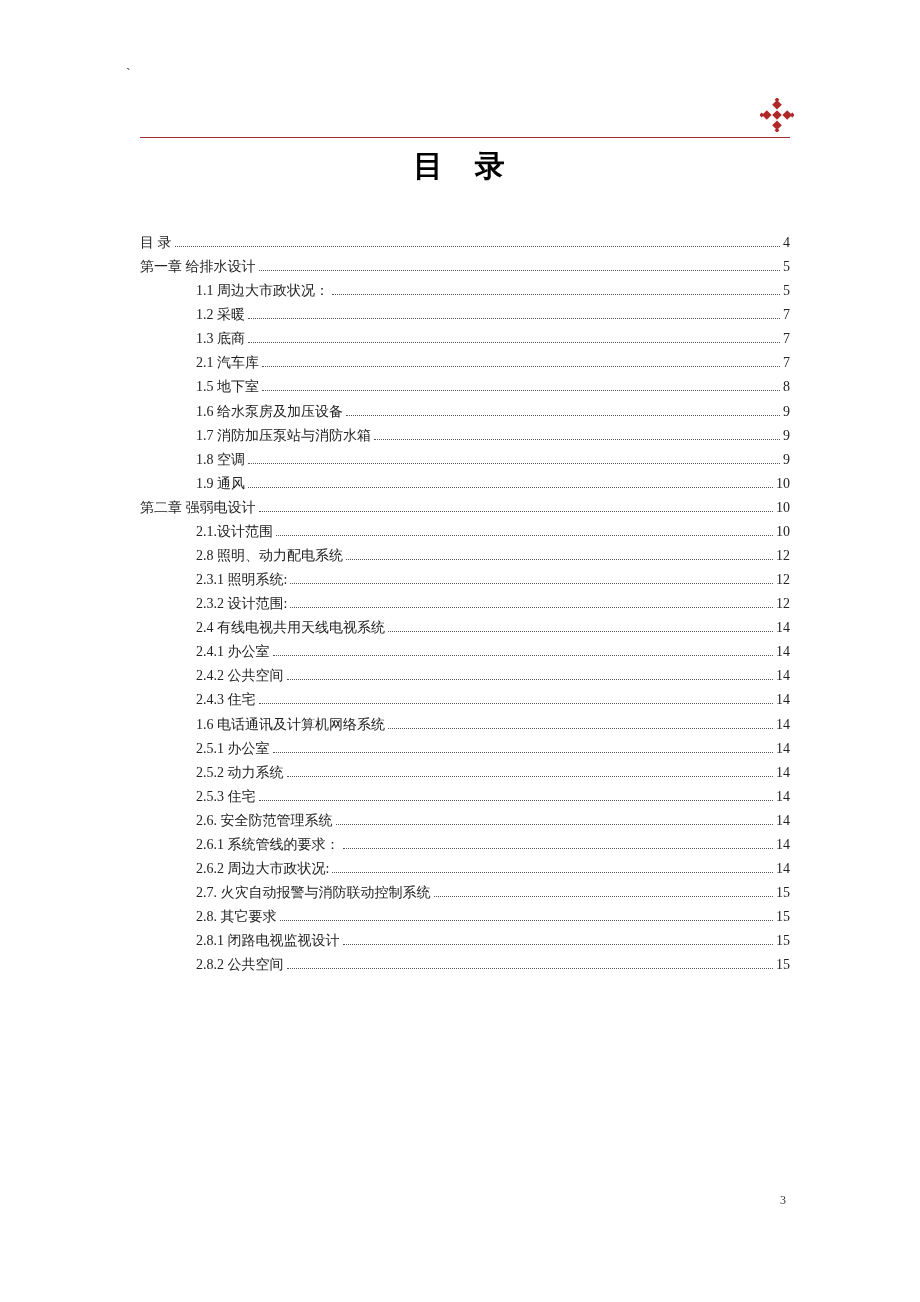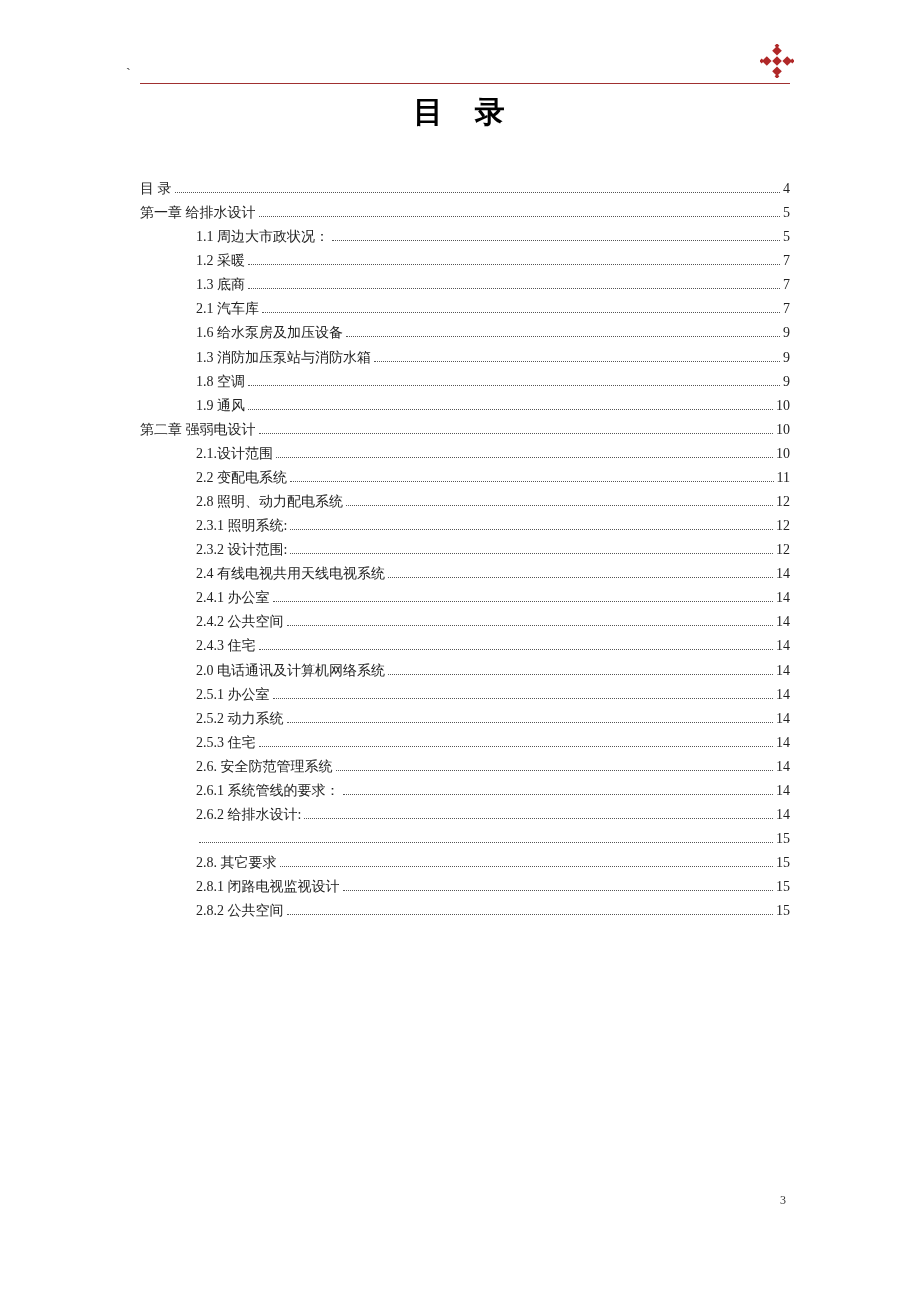--- a/index.html
+++ b/index.html
@@ -4,21 +4,21 @@
   <style>
     * { margin: 0; padding: 0; box-sizing: border-box; }
     body {
       width: 920px;
       height: 1302px;
       background: #fff;
       font-family: "SimSun", "宋体", serif;
       position: relative;
     }
     .page {
-      padding: 48px 130px 60px 140px;
+      padding: 102px 130px 60px 140px;
     }
     .header-line {
       border-bottom: 1.5px solid #a03030;
       margin-bottom: 8px;
       position: relative;
       height: 36px;
     }
     .logo {
       position: absolute;
       right: -4px;
@@ -125,26 +125,31 @@
         <span class="toc-label">1.3 底商</span>
         <span class="toc-dots"></span>
         <span class="toc-page">7</span>
       </div>
       <div class="toc-row level-1">
         <span class="toc-label">2.1 汽车库</span>
         <span class="toc-dots"></span>
         <span class="toc-page">7</span>
       </div>
       <div class="toc-row level-1">
+        <span class="toc-label">1.5 地下室</span>
+        <span class="toc-dots"></span>
+        <span class="toc-page">8</span>
+      </div>
+      <div class="toc-row level-1">
         <span class="toc-label">1.6 给水泵房及加压设备</span>
         <span class="toc-dots"></span>
         <span class="toc-page">9</span>
       </div>
       <div class="toc-row level-1">
-        <span class="toc-label">1.3 消防加压泵站与消防水箱</span>
+        <span class="toc-label">1.7 消防加压泵站与消防水箱</span>
         <span class="toc-dots"></span>
         <span class="toc-page">9</span>
       </div>
       <div class="toc-row level-1">
         <span class="toc-label">1.8 空调</span>
         <span class="toc-dots"></span>
         <span class="toc-page">9</span>
       </div>
       <div class="toc-row level-1">
         <span class="toc-label">1.9 通风</span>
@@ -155,25 +160,20 @@
         <span class="toc-label">第二章  强弱电设计</span>
         <span class="toc-dots"></span>
         <span class="toc-page">10</span>
       </div>
       <div class="toc-row level-1">
         <span class="toc-label">2.1.设计范围</span>
         <span class="toc-dots"></span>
         <span class="toc-page">10</span>
       </div>
       <div class="toc-row level-1">
-        <span class="toc-label">2.2  变配电系统</span>
-        <span class="toc-dots"></span>
-        <span class="toc-page">11</span>
-      </div>
-      <div class="toc-row level-1">
         <span class="toc-label">2.8  照明、动力配电系统</span>
         <span class="toc-dots"></span>
         <span class="toc-page">12</span>
       </div>
       <div class="toc-row level-1">
         <span class="toc-label">2.3.1 照明系统:</span>
         <span class="toc-dots"></span>
         <span class="toc-page">12</span>
       </div>
       <div class="toc-row level-1">
@@ -195,21 +195,21 @@
         <span class="toc-label">2.4.2 公共空间</span>
         <span class="toc-dots"></span>
         <span class="toc-page">14</span>
       </div>
       <div class="toc-row level-1">
         <span class="toc-label">2.4.3 住宅</span>
         <span class="toc-dots"></span>
         <span class="toc-page">14</span>
       </div>
       <div class="toc-row level-1">
-        <span class="toc-label">2.0    电话通讯及计算机网络系统</span>
+        <span class="toc-label">1.6    电话通讯及计算机网络系统</span>
         <span class="toc-dots"></span>
         <span class="toc-page">14</span>
       </div>
       <div class="toc-row level-1">
         <span class="toc-label">2.5.1 办公室</span>
         <span class="toc-dots"></span>
         <span class="toc-page">14</span>
       </div>
       <div class="toc-row level-1">
         <span class="toc-label">2.5.2 动力系统</span>
@@ -225,25 +225,26 @@
         <span class="toc-label">2.6.  安全防范管理系统</span>
         <span class="toc-dots"></span>
         <span class="toc-page">14</span>
       </div>
       <div class="toc-row level-1">
         <span class="toc-label">2.6.1 系统管线的要求：</span>
         <span class="toc-dots"></span>
         <span class="toc-page">14</span>
       </div>
       <div class="toc-row level-1">
-        <span class="toc-label">2.6.2 给排水设计:</span>
-        <span class="toc-dots"></span>
-        <span class="toc-page">14</span>
-      </div>
-      <div class="toc-row level-1">
+        <span class="toc-label">2.6.2 周边大市政状况:</span>
+        <span class="toc-dots"></span>
+        <span class="toc-page">14</span>
+      </div>
+      <div class="toc-row level-1">
+        <span class="toc-label">2.7.  火灾自动报警与消防联动控制系统</span>
         <span class="toc-dots"></span>
         <span class="toc-page">15</span>
       </div>
       <div class="toc-row level-1">
         <span class="toc-label">2.8.  其它要求</span>
         <span class="toc-dots"></span>
         <span class="toc-page">15</span>
       </div>
       <div class="toc-row level-1">
         <span class="toc-label">2.8.1 闭路电视监视设计</span>

